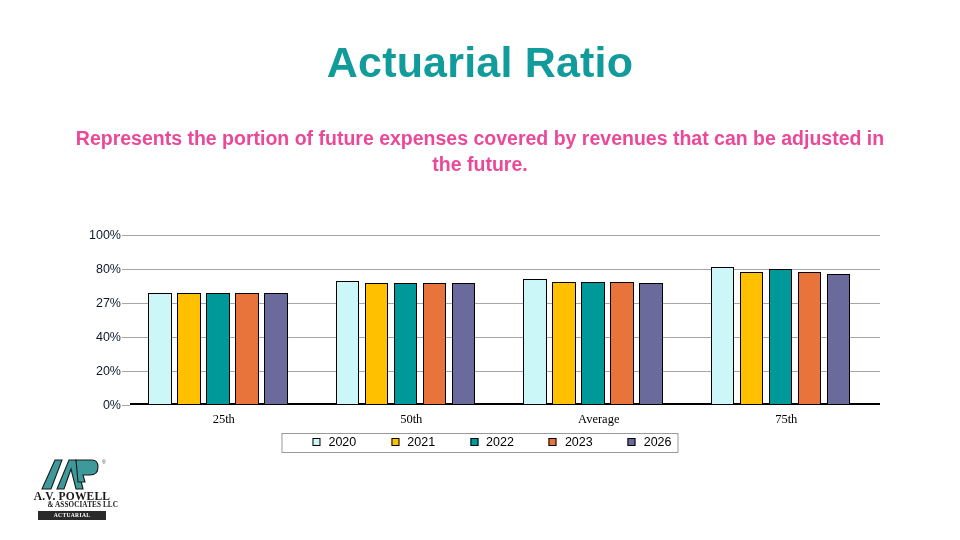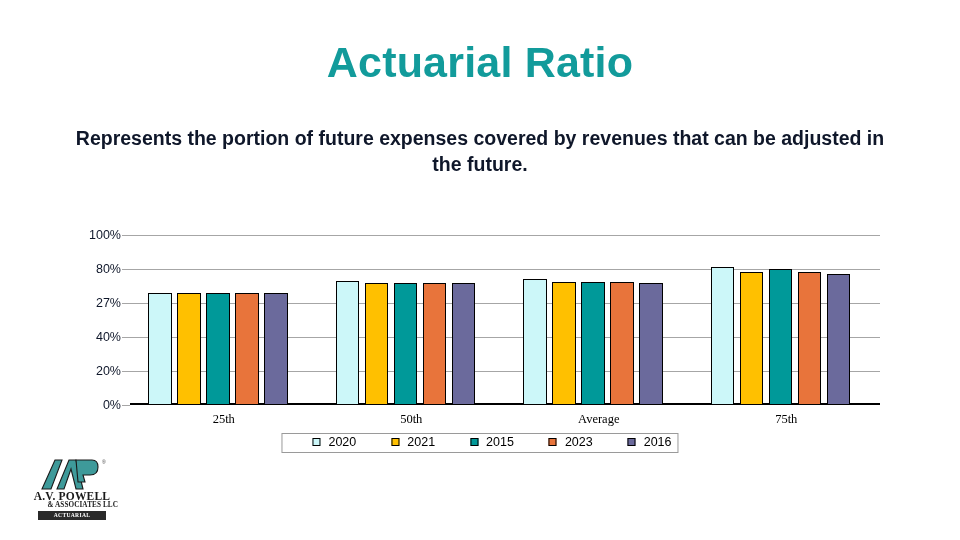--- a/index.html
+++ b/index.html
@@ -10,21 +10,21 @@
   #slide{position:absolute;inset:0;}
 
   
   #title{
     position:absolute;top:40px;left:0;width:960px;text-align:center;
     font-size:43px;font-weight:bold;color:#129B9B;letter-spacing:.2px;
     line-height:1.05;
   }
   #subtitle{
     position:absolute;top:126px;left:60px;width:840px;text-align:center;
-    font-size:19.5px;font-weight:bold;color:#0f172a;line-height:1.33;
+    font-size:19.5px;font-weight:bold;color:#ec4899;line-height:1.33;
   }
 
   
   #chart{position:absolute;left:0;top:215px;width:960px;height:215px;}
   #plot{
     position:absolute;left:130px;top:20px;width:750px;height:170px;
   }
   .gridline{position:absolute;left:0;width:100%;height:1px;background:#a6a6a6;}
   #axis-x{position:absolute;left:0;bottom:0;width:100%;height:2px;background:#000;}
 
@@ -153,29 +153,29 @@
   <div class="legend-item">
         <span class="swatch" style="background: rgb(204, 247, 249);"></span>
         <span class="legend-label">2020</span>
       </div>
       <div class="legend-item">
         <span class="swatch" style="background: rgb(255, 192, 0);"></span>
         <span class="legend-label">2021</span>
       </div>
       <div class="legend-item">
         <span class="swatch" style="background: rgb(0, 153, 153);"></span>
-        <span class="legend-label">2015</span>
+        <span class="legend-label">2022</span>
       </div>
       <div class="legend-item">
         <span class="swatch" style="background: rgb(232, 116, 59);"></span>
         <span class="legend-label">2023</span>
       </div>
       <div class="legend-item">
         <span class="swatch" style="background: rgb(107, 106, 156);"></span>
-        <span class="legend-label">2016</span>
+        <span class="legend-label">2026</span>
       </div>
     </div>
 
   <div id="logo">
     <svg id="logo-mark" viewBox="0 0 62 33">
       <path d="M4 31 L17 2 L24 2 L13 31 Z" fill="#3E9A9A" stroke="#1a1a1a" stroke-width="1.1"></path>
       <path d="M19 31 L31 2 L38 2 L45 31 L38 31 L33 11 L26 31 Z" fill="#3E9A9A" stroke="#1a1a1a" stroke-width="1.1"></path>
       <path d="M38 2 L54 2 Q60 2 60 9 Q60 17 52 17 L45 17 L47 24 L40 24 Z" fill="#3E9A9A" stroke="#1a1a1a" stroke-width="1.1"></path>
     </svg>
     <span id="logo-reg">®</span>

